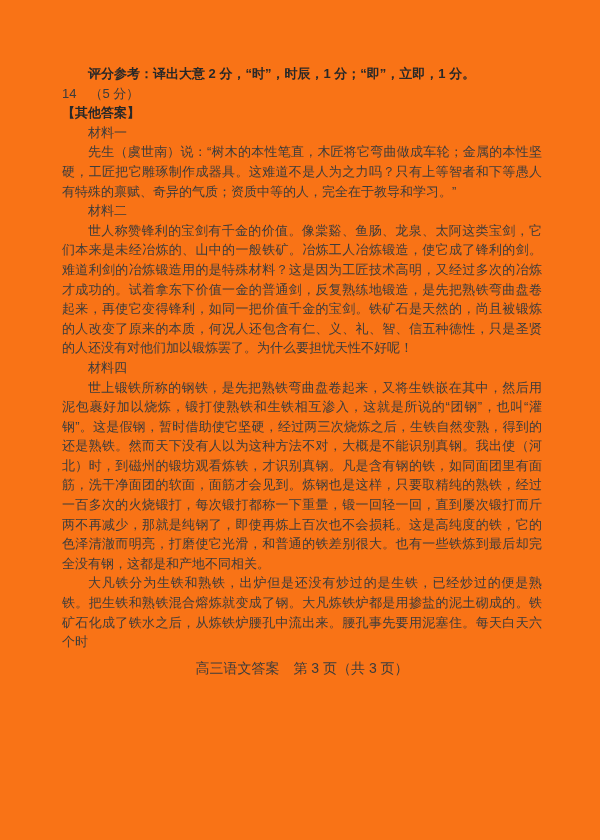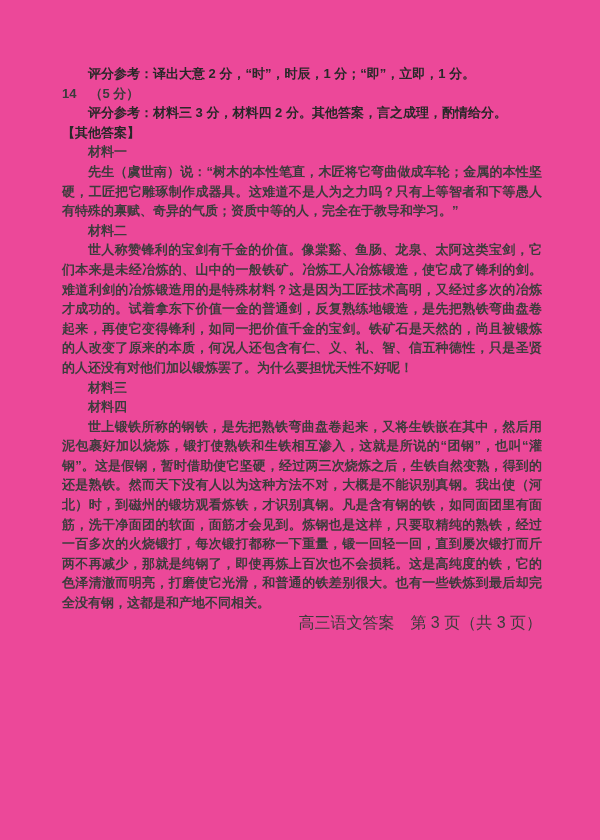--- a/index.html
+++ b/index.html
@@ -11,65 +11,64 @@
     height: 840px;
     background: #fbfbfa;
     overflow: hidden;
     font-family: "Liberation Sans", "DejaVu Sans", sans-serif;
   }
   .page {
     box-sizing: border-box;
     width: 600px;
     height: 840px;
     padding: 64px 58px 0 62px;
-    background: #ec4899;
+    background: #f97316;
     position: relative;
   }
   .ln {
     margin: 0;
     font-size: 13px;
     line-height: 19.6px;
     color: #3c3c3c;
     text-align: justify;
     text-justify: inter-ideograph;
-    font-weight: bold;
   }
   .indent { text-indent: 2em; }
   .bold {
     font-weight: 700;
     color: #282828;
   }
   .footer {
-    text-align: right;
-    font-size: 16px;
+    margin-top: 7px;
+    text-align: center;
+    font-size: 14px;
     line-height: 19.6px;
     color: #3c3c3c;
   }
 </style>
 </head>
 <body>
 
 <div class="page">
 
   <p class="ln bold indent">评分参考：译出大意 2 分，“时”，时辰，1 分；“即”，立即，1 分。</p>
 
   <p class="ln">14　（5 分）</p>
 
 
 
-  <p class="ln bold indent">评分参考：材料三 3 分，材料四 2 分。其他答案，言之成理，酌情给分。</p>
 
   <p class="ln bold">【其他答案】</p>
 
   <p class="ln indent">材料一</p>
   <p class="ln indent">先生（虞世南）说：“树木的本性笔直，木匠将它弯曲做成车轮；金属的本性坚硬，工匠把它雕琢制作成器具。这难道不是人为之力吗？只有上等智者和下等愚人有特殊的禀赋、奇异的气质；资质中等的人，完全在于教导和学习。”</p>
 
   <p class="ln indent">材料二</p>
   <p class="ln indent">世人称赞锋利的宝剑有千金的价值。像棠谿、鱼肠、龙泉、太阿这类宝剑，它们本来是未经冶炼的、山中的一般铁矿。冶炼工人冶炼锻造，使它成了锋利的剑。难道利剑的冶炼锻造用的是特殊材料？这是因为工匠技术高明，又经过多次的冶炼才成功的。试着拿东下价值一金的普通剑，反复熟练地锻造，是先把熟铁弯曲盘卷起来，再使它变得锋利，如同一把价值千金的宝剑。铁矿石是天然的，尚且被锻炼的人改变了原来的本质，何况人还包含有仁、义、礼、智、信五种德性，只是圣贤的人还没有对他们加以锻炼罢了。为什么要担忧天性不好呢！</p>
 
-  <p class="ln indent">材料三</p>
   <p class="ln indent">材料四</p>
 
   <p class="ln indent">世上锻铁所称的钢铁，是先把熟铁弯曲盘卷起来，又将生铁嵌在其中，然后用泥包裹好加以烧炼，锻打使熟铁和生铁相互渗入，这就是所说的“团钢”，也叫“灌钢”。这是假钢，暂时借助使它坚硬，经过两三次烧炼之后，生铁自然变熟，得到的还是熟铁。然而天下没有人以为这种方法不对，大概是不能识别真钢。我出使（河北）时，到磁州的锻坊观看炼铁，才识别真钢。凡是含有钢的铁，如同面团里有面筋，洗干净面团的软面，面筋才会见到。炼钢也是这样，只要取精纯的熟铁，经过一百多次的火烧锻打，每次锻打都称一下重量，锻一回轻一回，直到屡次锻打而斤两不再减少，那就是纯钢了，即使再炼上百次也不会损耗。这是高纯度的铁，它的色泽清澈而明亮，打磨使它光滑，和普通的铁差别很大。也有一些铁炼到最后却完全没有钢，这都是和产地不同相关。</p>
+  <p class="ln indent">大凡铁分为生铁和熟铁，出炉但是还没有炒过的是生铁，已经炒过的便是熟铁。把生铁和熟铁混合熔炼就变成了钢。大凡炼铁炉都是用掺盐的泥土砌成的。铁矿石化成了铁水之后，从炼铁炉腰孔中流出来。腰孔事先要用泥塞住。每天白天六个时</p>
 
   <div class="footer">高三语文答案　第 3 页（共 3 页）</div>
 
 </div>
 
 </body></html>

